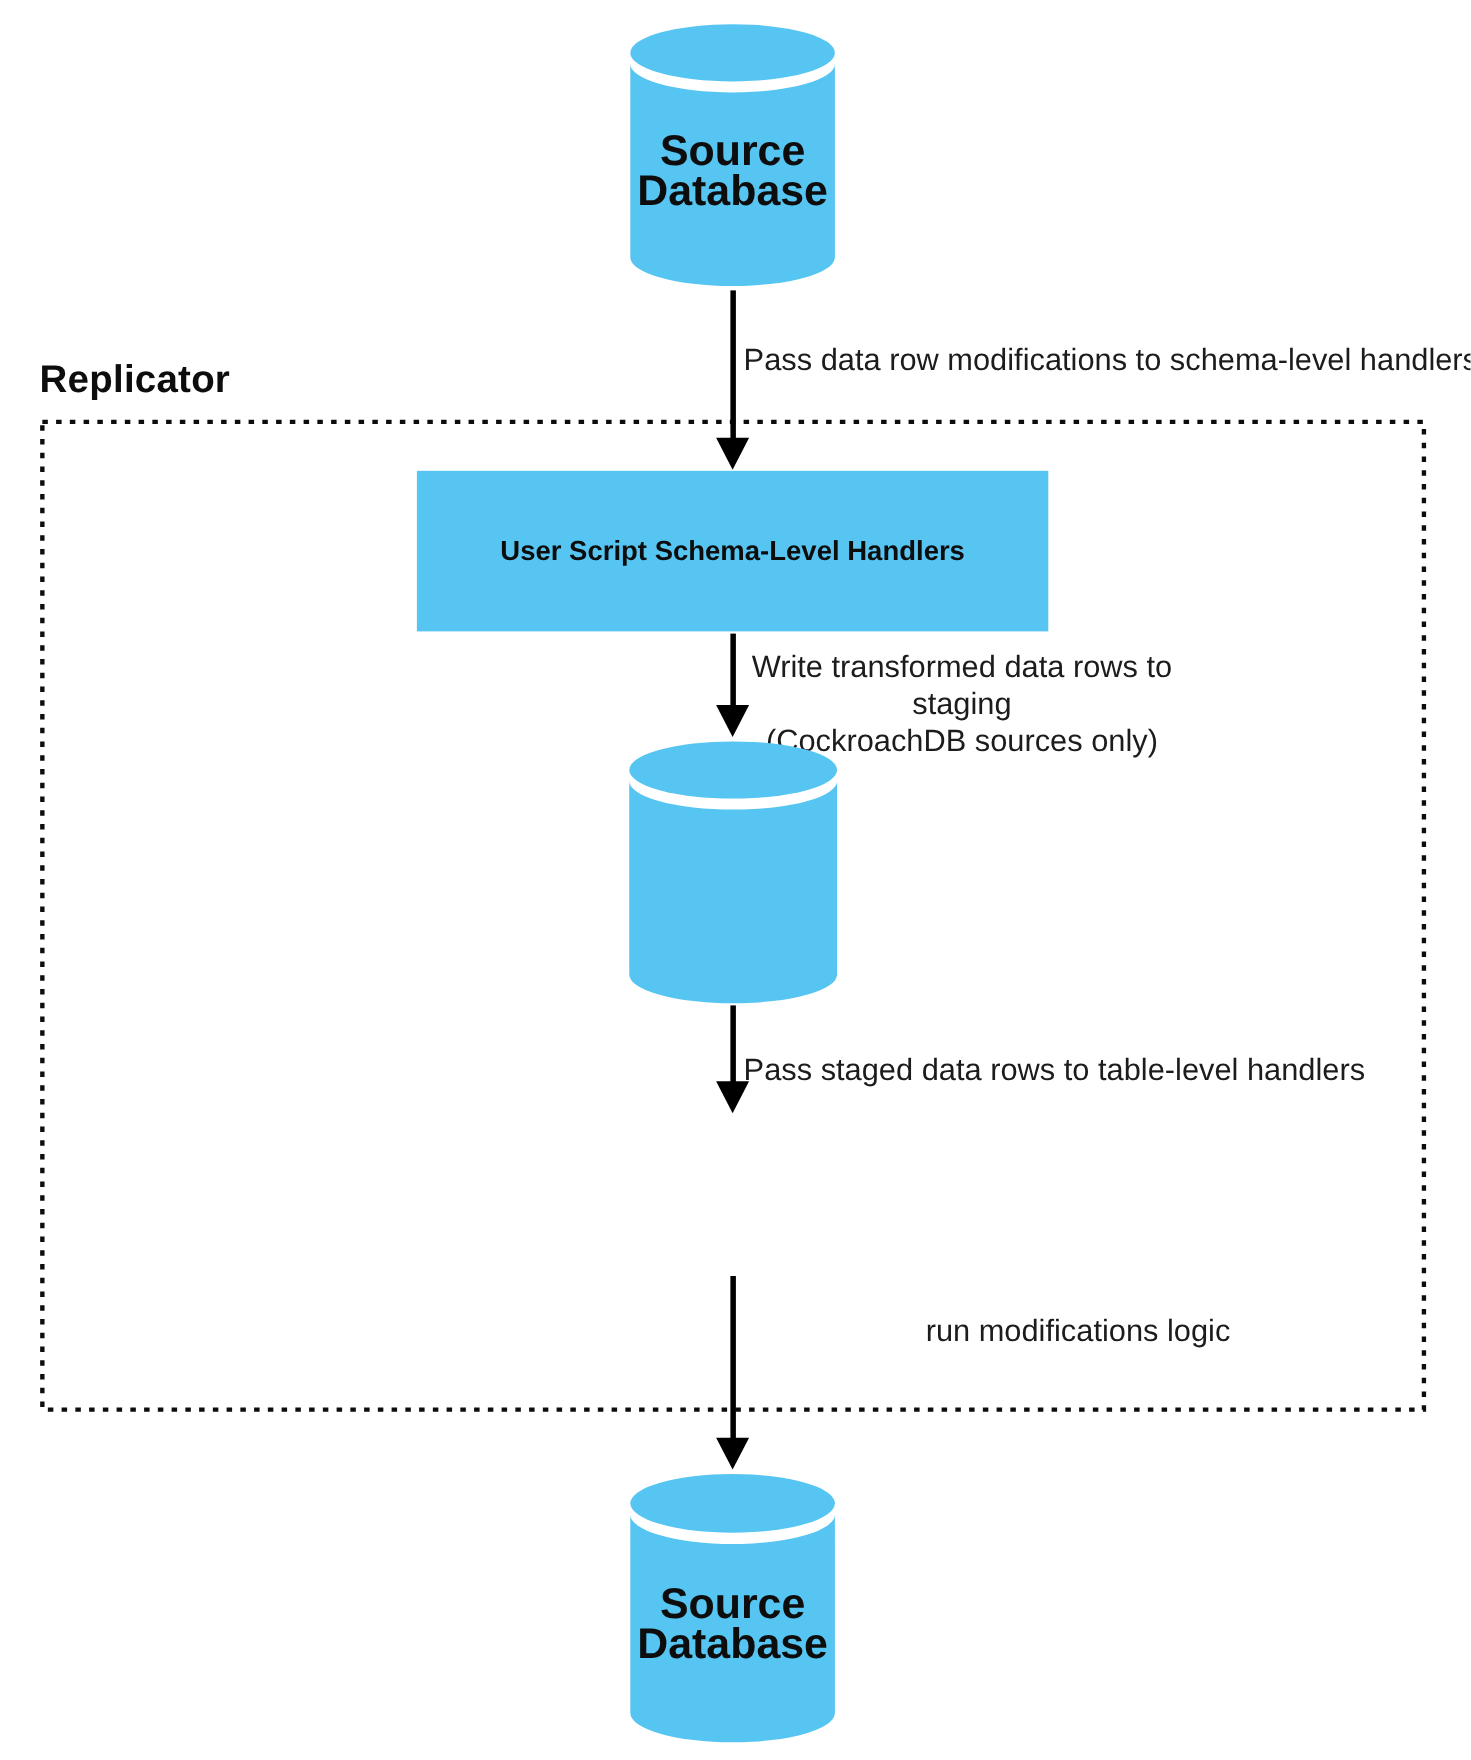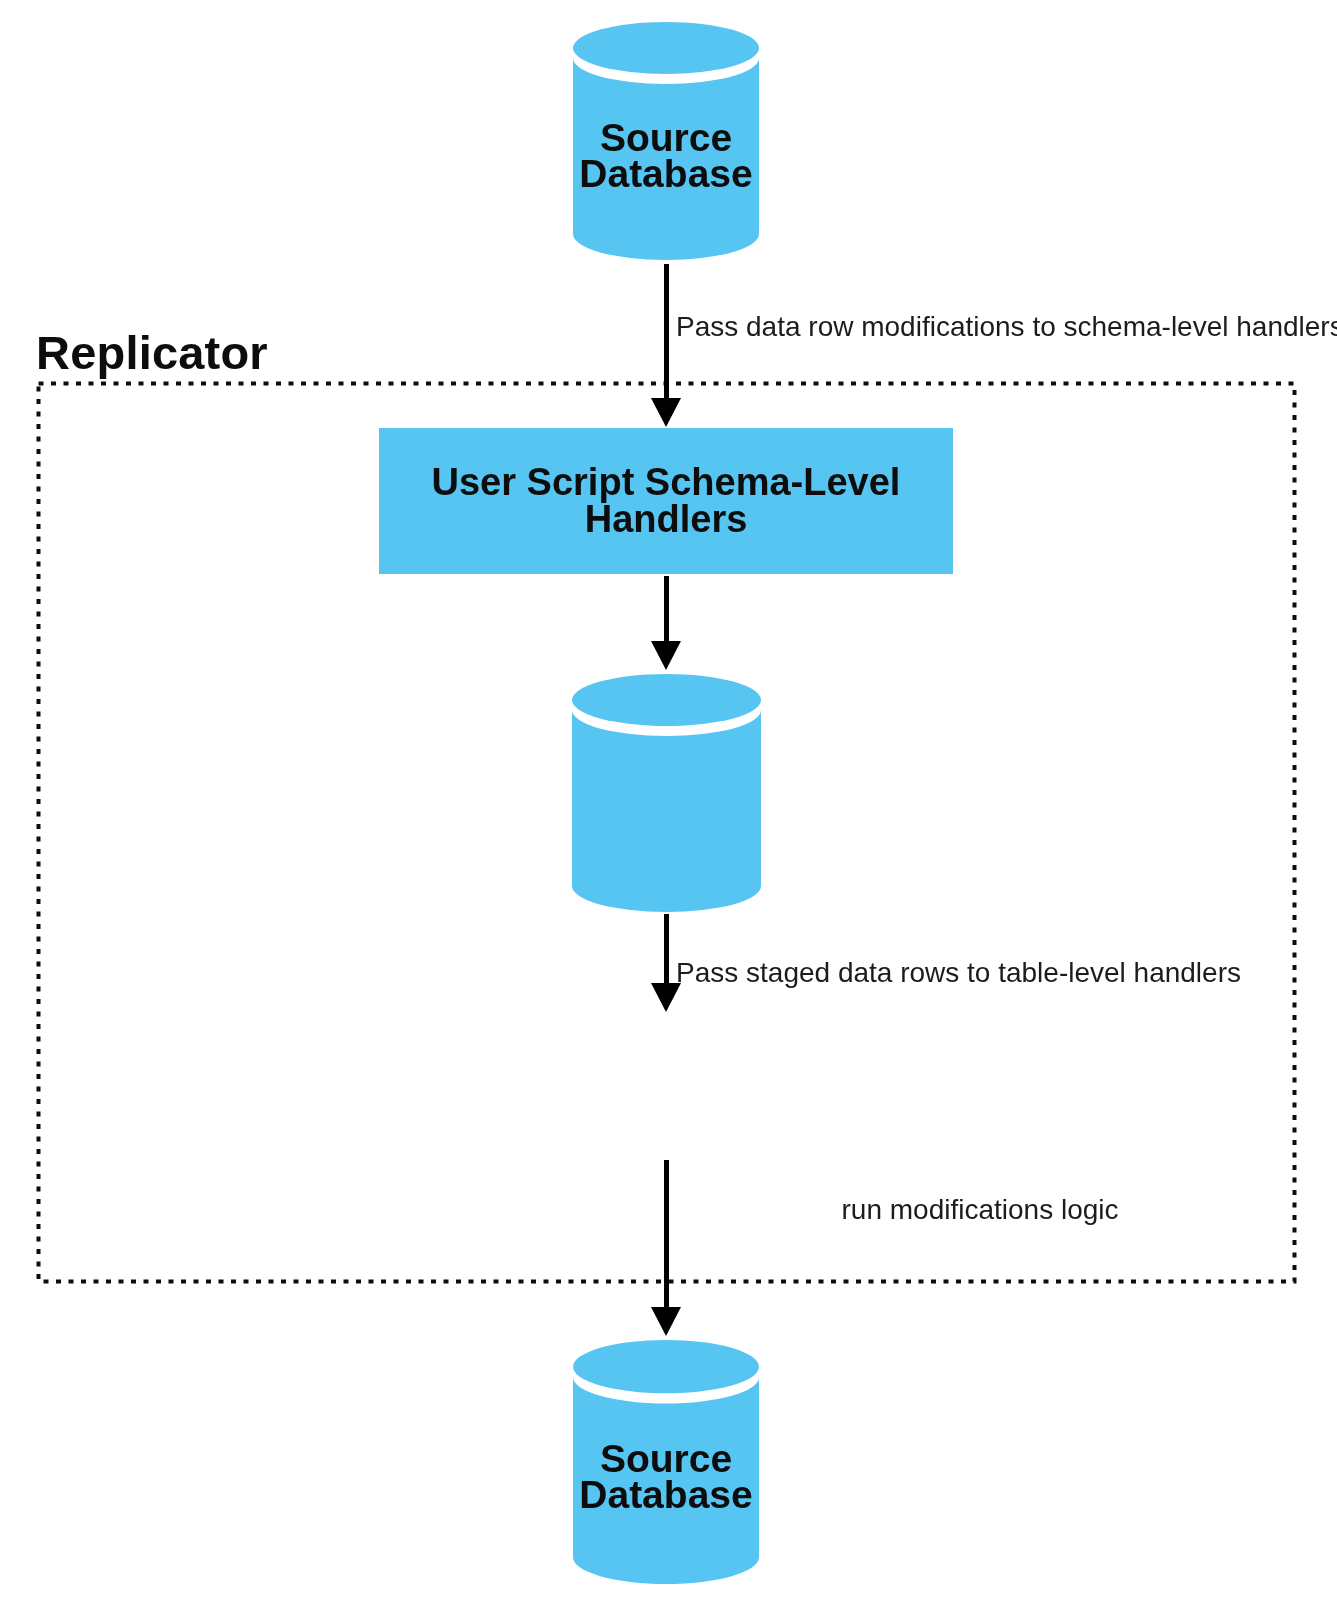--- a/index.html
+++ b/index.html
@@ -12,31 +12,31 @@
     position:relative;
     width:1337px;height:1600px;
     background:#ffffff;
     font-family:"Liberation Sans", sans-serif;
     overflow:hidden;
   }
   .abs{position:absolute;}
   
   .replicator-label{
     left:36px;top:325px;
-    font-size:47px;font-weight:bold;color:var(--ink);
+    font-size:35px;font-weight:bold;color:var(--ink);
     letter-spacing:0.2px;
   }
   .dashed-box{left:36px;top:381px;}
   
   .proc{
     background:var(--node-fill);
     display:flex;flex-direction:column;justify-content:center;align-items:center;
     text-align:center;
     color:var(--ink);
-    font-size:38px;font-weight:bold;line-height:37px;
+    font-size:25px;font-weight:bold;line-height:37px;
   }
   .proc-1{left:379px;top:428px;width:574px;height:146px;}
   .proc-2{left:379px;top:1013px;width:574px;height:147px;}
   
   .cyl{position:absolute;}
   .cyl svg{display:block;width:100%;height:100%;}
   .cyl-label{
     position:absolute;left:0;top:22%;width:100%;height:68%;
     display:flex;flex-direction:column;justify-content:center;align-items:center;
     text-align:center;color:var(--ink);
@@ -104,20 +104,24 @@
   </div>
 
   <div class="abs proc proc-1">
     <div>User Script Schema-Level Handlers</div>
   </div>
 
   <div class="arrow arrow-2">
     <div class="shaft"></div>
     <div class="head"></div>
   </div>
+  <div class="abs edge-label multi edge-label-2">
+    <div>Write transformed data rows to staging</div>
+    <div>(CockroachDB sources only)</div>
+  </div>
 
   <div class="cyl cyl-staged">
     <svg viewBox="0 0 190 242" preserveAspectRatio="none">
       <path d="M2 38 L2 214 A93 26 0 0 0 188 214 L188 38 A93 26 0 0 1 2 38 Z" style="fill:var(--node-fill)"></path>
       <ellipse cx="95" cy="28" rx="93" ry="26" style="fill:var(--node-fill)"></ellipse>
     </svg>
   </div>
 
   <div class="arrow arrow-3">
     <div class="shaft"></div>

